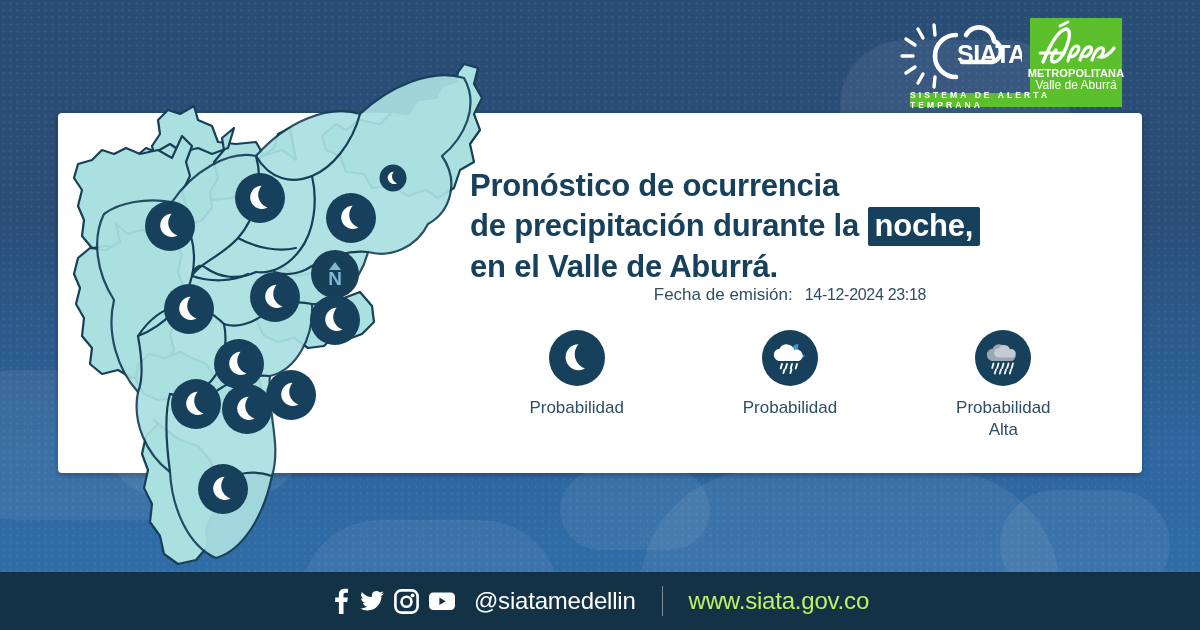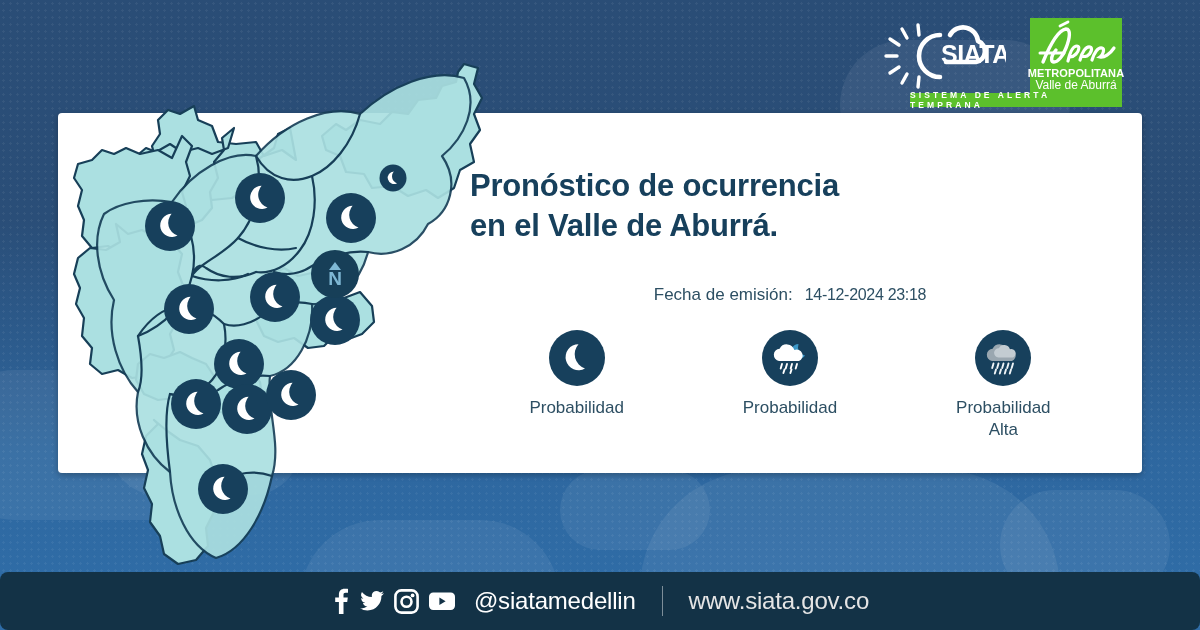--- a/index.html
+++ b/index.html
@@ -86,30 +86,30 @@
     display:flex; justify-content:space-around; align-items:flex-start;
   }
   .leg { width:180px; text-align:center; }
   .leg .ico { width:56px; height:56px; margin:0 auto 11px auto; }
   .leg .ico svg { display:block; }
   .leg .txt { color:#2d4f63; font-size:17px; line-height:1.32; }
 
   
   #footer {
     position:absolute; left:0; bottom:0; width:1200px; height:58px;
-    background:#133246; display:flex; align-items:center; justify-content:center; gap:0;border-radius:8px;
+    background:#133246; display:flex; align-items:center; justify-content:center; gap:0;
   }
   #socials { display:flex; align-items:center; gap:9px; margin-right:18px; }
   #socials svg { display:block; }
   #handle { color:#fff; font-size:24px; letter-spacing:-.2px; }
   #sep { width:1px; height:30px; background:rgba(255,255,255,.45); margin:0 26px; }
-  #site { color:#e5e5e5; font-size:24px; letter-spacing:-.2px;text-align:center; }
-
-  
-  #logos { position:absolute; right:78px; top:18px; display:flex; align-items:flex-start; gap:24px; }
+  #site { color:#bef264; font-size:24px; letter-spacing:-.2px;text-align:center; }
+
+  
+  #logos { position:absolute; right:78px; top:18px; display:flex; align-items:flex-start; gap:8px; }
   #siata-logo { width:128px; height:76px; position:relative; }
   #siata-logo svg { display:block; }
   #area-logo {
     width:92px; height:78px; background:#5cc02c; position:relative;
     display:flex; flex-direction:column; align-items:center; justify-content:flex-end;
     padding-bottom:4px;
   }
   #area-logo .script {
     position:absolute; left:0; right:0; top:2px; height:50px;
   }
@@ -279,20 +279,24 @@
     </div>
 </div>
 
 <div id="compass">
   <div class="tri"></div>
   <div class="n">N</div>
 </div>
 
 <div id="headline">
   <div>Pronóstico de ocurrencia</div>
+  <div>
+    <span>de precipitación durante la</span>
+    <span class="hl">noche,</span>
+  </div>
   <div>en el Valle de Aburrá.</div>
 </div>
 
 <div id="date-row">
   <span class="lbl">Fecha de emisión:</span><span class="val">14-12-2024 23:18</span>
 </div>
 
 <div id="legend">
 
   <div class="leg">

